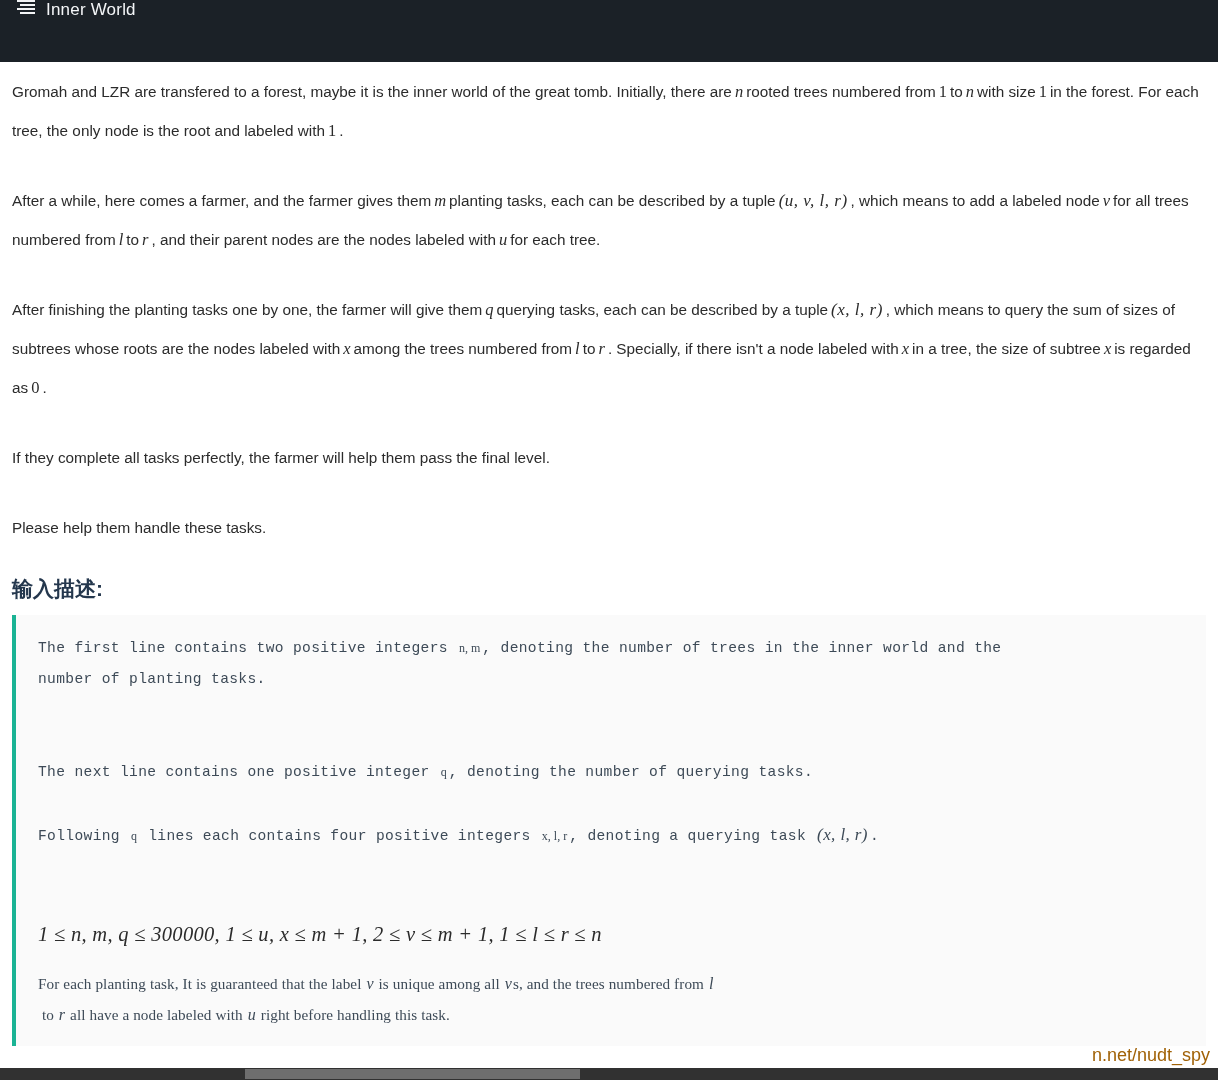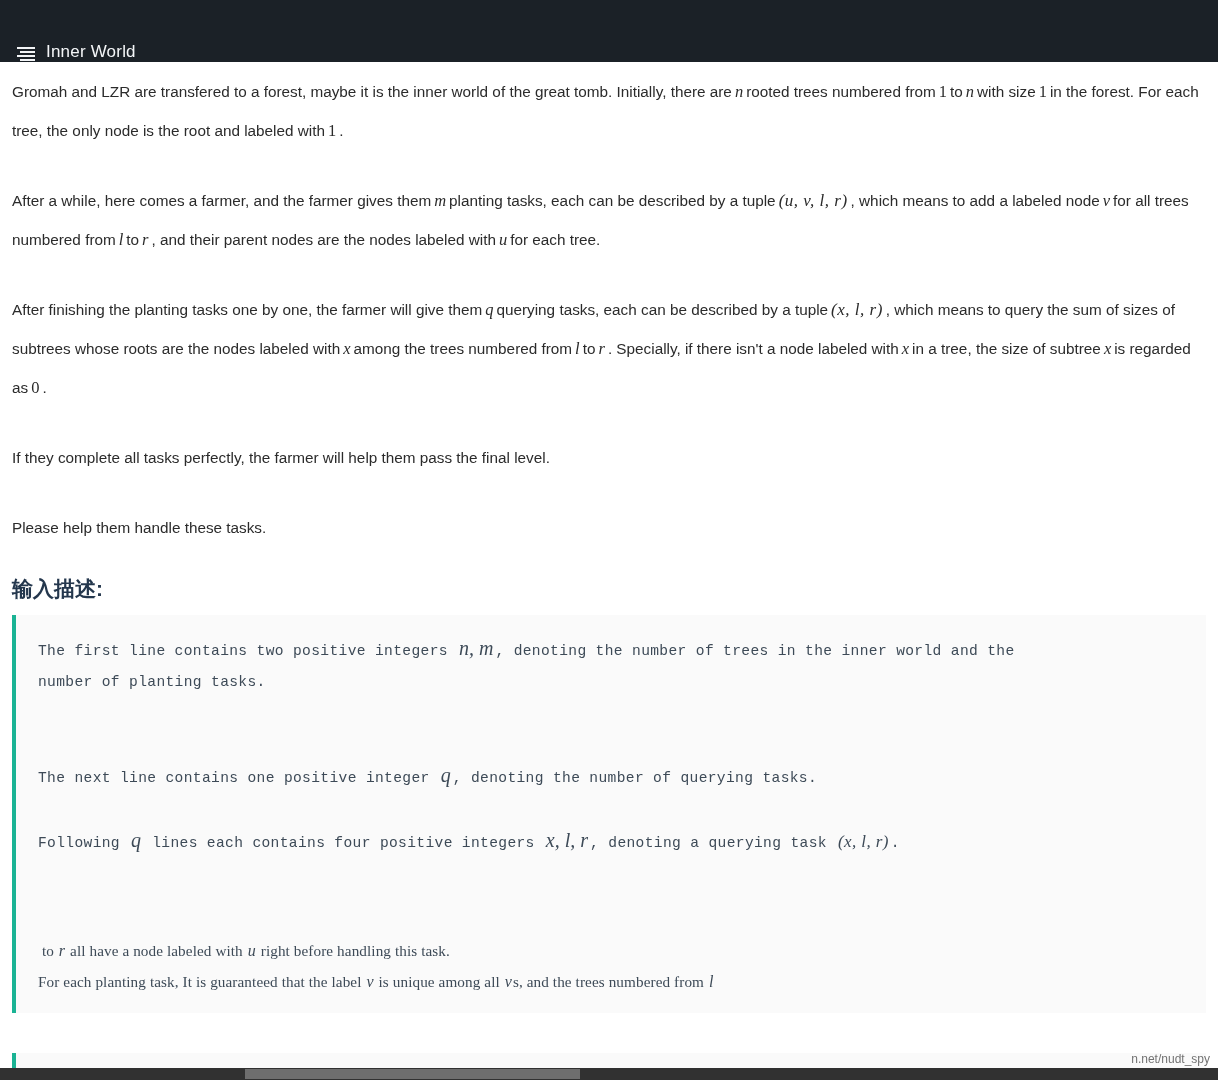--- a/index.html
+++ b/index.html
@@ -17,21 +17,21 @@
     height: 1080px;
     overflow: hidden;
     background: #ffffff;
   }
 
   
   .topbar {
     height: 62px;
     background: #1b2127;
     display: flex;
-    align-items: flex-end;
+    align-items: flex-start;
     padding-left: 17px;
     box-sizing: border-box;
   }
   .topbar .list-icon {
     width: 18px;
     height: 15px;
     display: inline-block;
     position: relative;
     margin-right: 11px;
     flex: 0 0 auto;
@@ -126,22 +126,21 @@
   .codeline {
     font-family: "Liberation Mono", "DejaVu Sans Mono", monospace;
     font-size: 14.6px;
     line-height: 31px;
     color: #3d4a57;
     white-space: nowrap;
     letter-spacing: .35px;
   }
   .codeline .cm {
     font-family: "Liberation Serif", "DejaVu Serif", serif;
-    font-style: italic;
-    font-size: 20px;
+    font-size: 12px;
     letter-spacing: 0;
     padding: 0 2px;
   }
   .codeline .ct {
     font-family: "Liberation Serif", "DejaVu Serif", serif;
     font-style: italic;
     font-size: 17px;
     letter-spacing: .4px;
     padding: 0 2px;
   }
@@ -169,22 +168,22 @@
     font-style: italic;
     font-size: 16px;
     padding: 0 1px;
   }
 
   
   .watermark {
     position: absolute;
     right: 8px;
     bottom: 14px;
-    font-size: 12px;
-    color: #737373;
+    font-size: 18px;
+    color: #a16207;
     font-family: "Liberation Sans", sans-serif;
     pointer-events: none;
     white-space: nowrap;
   }
 
   
   .hscroll {
     position: absolute;
     left: 0;
     bottom: 0;
@@ -276,37 +275,38 @@
       <div class="codeline">
         <span>Following</span>
         <span class="cm">q</span>
         <span>lines each contains four positive integers</span>
         <span class="cm">x, l, r</span><span>, denoting a querying task</span>
         <span class="ct">(x, l, r)</span><span>.</span>
       </div>
 
       <div style="height:62px"></div>
 
+      <div class="constraint">1 ≤ n, m, q ≤ 300000, 1 ≤ u, x ≤ m + 1, 2 ≤ v ≤ m + 1, 1 ≤ l ≤ r ≤ n</div>
 
       <div style="height:14px"></div>
 
+      <div class="note-line">
+        <span>For each planting task, It is guaranteed that the label</span>
+        <span class="nm">v</span>
+        <span>is unique among all</span>
+        <span class="nm">v</span><span>s, and the trees numbered from</span>
+        <span class="nm">l</span>
+      </div>
       <div class="note-line">
         &nbsp;<span>to</span>
         <span class="nm">r</span>
         <span>all have a node labeled with</span>
         <span class="nm">u</span>
         <span>right before handling this task.</span>
       </div>
-      <div class="note-line">
-        <span>For each planting task, It is guaranteed that the label</span>
-        <span class="nm">v</span>
-        <span>is unique among all</span>
-        <span class="nm">v</span><span>s, and the trees numbered from</span>
-        <span class="nm">l</span>
-      </div>
 
     </div>
 
     <div style="height:24px"></div>
 
 
     <div style="height:16px"></div>
 
     <div class="codeblock" style="padding-top:14px;padding-bottom:14px;">
       <div class="codeline">

